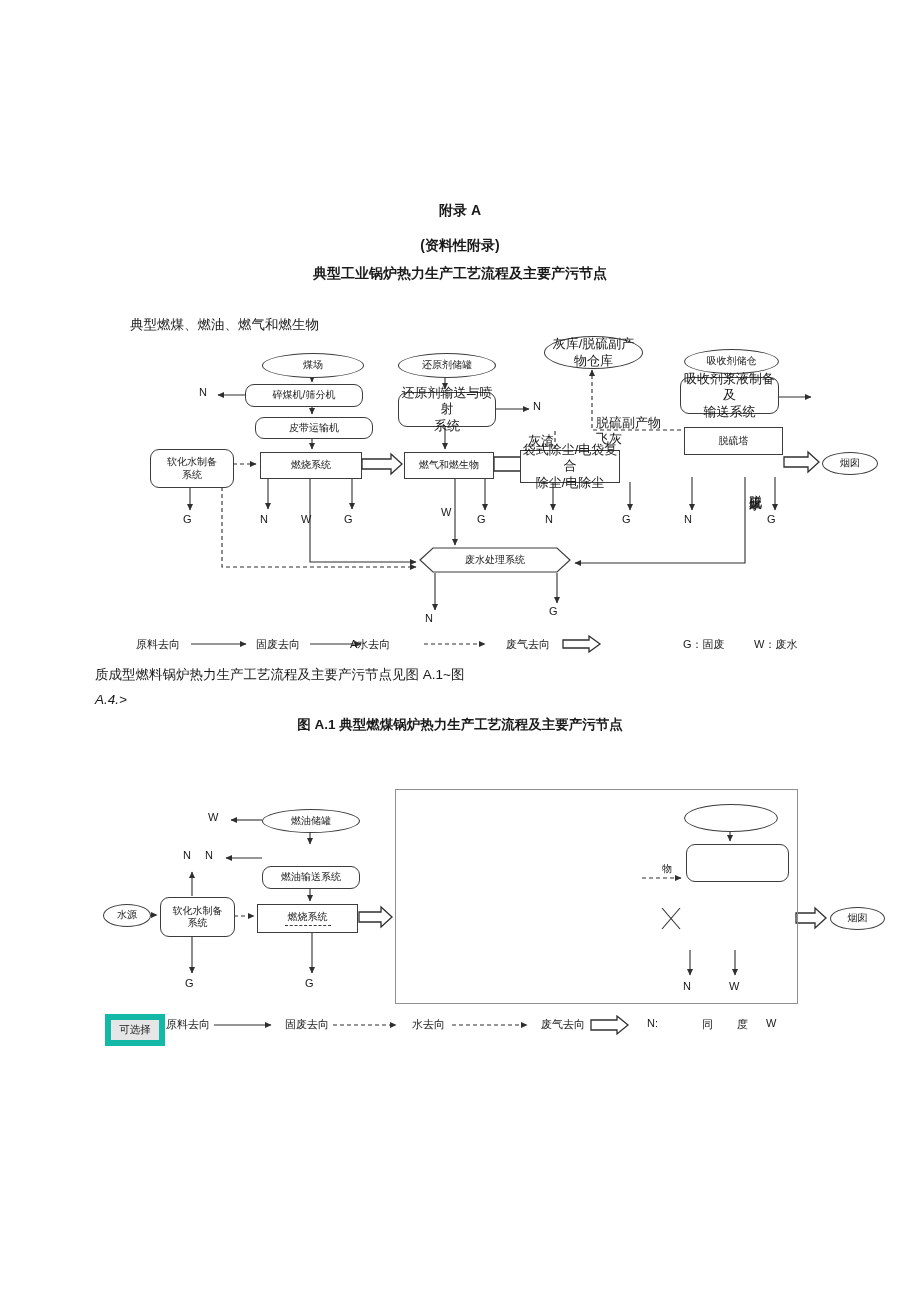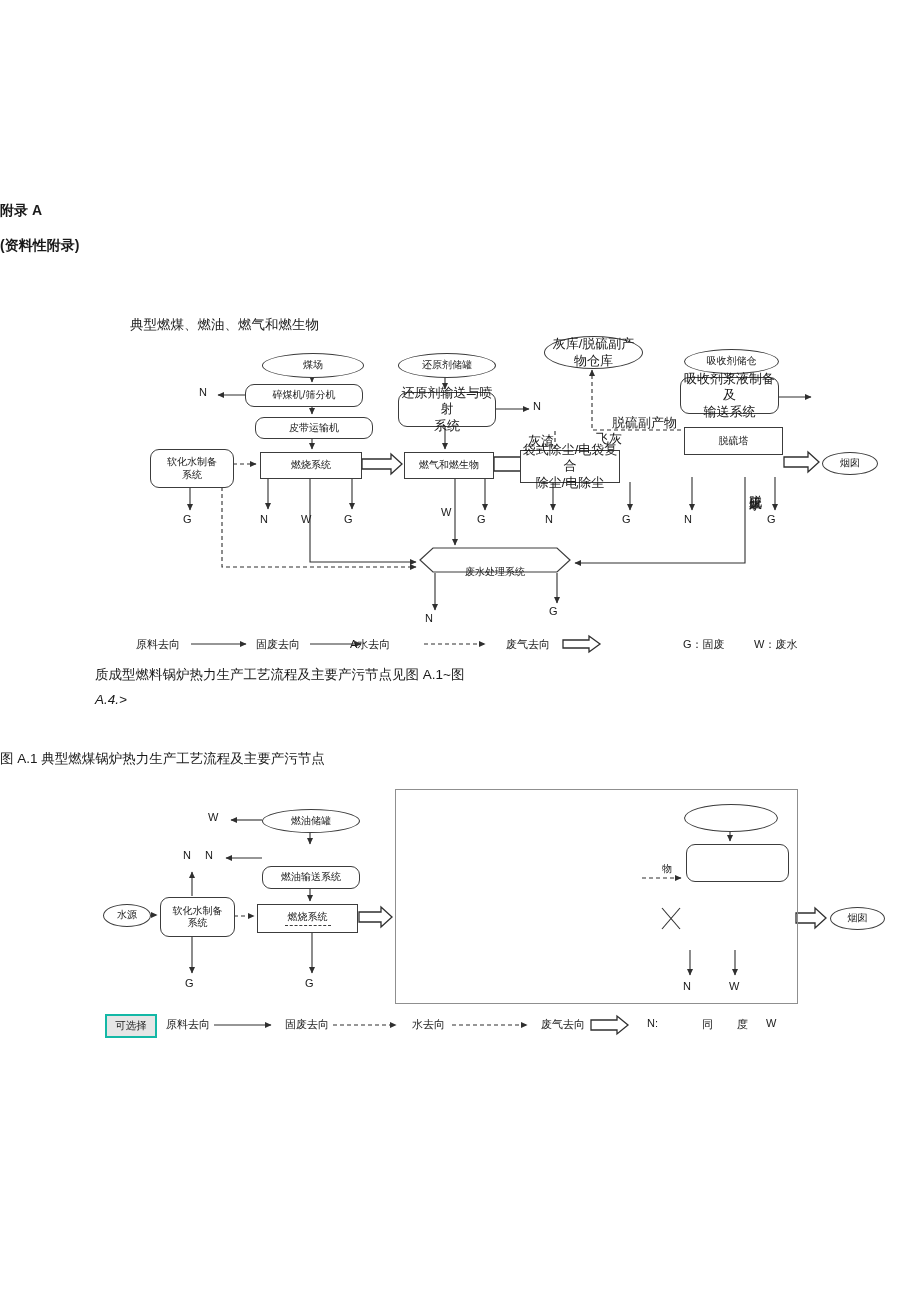--- a/index.html
+++ b/index.html
@@ -1,33 +1,33 @@
 <!DOCTYPE html>
 <html><head>
 <meta charset="utf-8">
 <style>
   html,body{margin:0;padding:0;background:#fff;}
   .page{position:relative;width:920px;height:1301px;background:#fff;overflow:hidden;
         font-family:"Liberation Sans","DejaVu Sans",sans-serif;color:#1a1a1a;}
   svg.layer{position:absolute;left:0;top:0;z-index:0;}
   .txt{position:absolute;z-index:2;white-space:nowrap;}
-  .t-center{left:0;width:100%;text-align:left;}
+  .t-center{left:0;width:100%;text-align:center;}
   .h{font-weight:bold;font-size:14px;}
   .body-text{font-size:13.5px;}
   .box{position:absolute;z-index:1;border:1.3px solid #3c3c3c;background:#fff;
        display:flex;align-items:center;justify-content:center;text-align:center;
        font-size:10px;line-height:1.25;}
   .rbox{border-radius:9px;}
   .ell{border-radius:50%;}
   .letter{font-size:11px;}
   .small{font-size:13px;}
   .legend{font-size:11px;}
   .vert{writing-mode:vertical-rl;letter-spacing:1px;}
   .bigrect{position:absolute;z-index:1;border:1px solid #8f8f8f;background:transparent;}
-  .optbox{position:absolute;z-index:2;background:#e6e6e6;border:2px solid #14b8a6;
+  .optbox{position:absolute;z-index:2;background:#e6e6e6;border:6px solid #14b8a6;
           font-size:10.5px;display:flex;align-items:center;justify-content:center;}
   .uline{border-bottom:1px dashed #3c3c3c;padding:0 3px 1px 3px;}
 </style>
 </head>
 <body>
 
 <div class="page">
 
   <svg class="layer" width="920" height="1301" viewBox="0 0 920 1301">
     <defs>
@@ -102,20 +102,21 @@
 
     <g fill="#ffffff" stroke="#2f2f2f" stroke-width="1.3">
       <polygon points="359,912 381,912 381,907 392,917 381,927 381,922 359,922"></polygon>
       <polygon points="796,913 815,913 815,908 826,918 815,928 815,923 796,923"></polygon>
       <polygon points="591,1020 617,1020 617,1016 628,1025 617,1034 617,1030 591,1030"></polygon>
     </g>
   </svg>
 
   <div class="txt t-center h" style="top:202px;">附录 A</div>
   <div class="txt t-center h" style="top:237px;">(资料性附录)</div>
+  <div class="txt t-center h" style="top:265px;">典型工业锅炉热力生产工艺流程及主要产污节点</div>
   <div class="txt body-text" style="left:130px;top:316px;">典型燃煤、燃油、燃气和燃生物</div>
 
   <div class="box ell" style="left:262px;top:353px;width:100px;height:23px;text-align:center;">煤场</div>
   <div class="box rbox" style="left:245px;top:384px;width:116px;height:21px;">碎煤机/筛分机</div>
   <div class="box rbox" style="left:255px;top:417px;width:116px;height:20px;">皮带运输机</div>
   <div class="box ell" style="left:398px;top:353px;width:96px;height:23px;">还原剂储罐</div>
   <div class="box rbox small" style="left:398px;top:392px;width:96px;height:33px;">
     <div>
       <div>还原剂输送与喷射</div>
       <div>系统</div>
@@ -143,23 +144,23 @@
   <div class="box" style="left:260px;top:452px;width:100px;height:25px;">燃烧系统</div>
   <div class="box" style="left:404px;top:452px;width:88px;height:25px;">燃气和燃生物</div>
   <div class="box small" style="left:520px;top:450px;width:98px;height:31px;">
     <div>
       <div>袋式除尘/电袋复合</div>
       <div>除尘/电除尘</div>
     </div>
   </div>
   <div class="box" style="left:684px;top:427px;width:97px;height:26px;">脱硫塔</div>
   <div class="box ell" style="left:822px;top:452px;width:54px;height:21px;">烟囱</div>
-  <div class="txt" style="left:423px;top:553px;width:144px;text-align:center;font-size:10px;margin-top:12px;">废水处理系统</div>
-
-  <div class="txt small" style="left:596px;top:414px;margin-left:16px;">脱硫副产物</div>
+  <div class="txt" style="left:423px;top:553px;width:144px;text-align:center;font-size:10px;">废水处理系统</div>
+
+  <div class="txt small" style="left:596px;top:414px;">脱硫副产物</div>
   <div class="txt small" style="left:528px;top:432px;">灰渣</div>
   <div class="txt small" style="left:596px;top:430px;">飞灰</div>
   <div class="txt small vert" style="left:746px;top:484px;height:60px;">脱硫废水</div>
 
   <div class="txt letter" style="left:199px;top:386px;">N</div>
   <div class="txt letter" style="left:533px;top:400px;">N</div>
   <div class="txt letter" style="left:183px;top:513px;">G</div>
   <div class="txt letter" style="left:260px;top:513px;">N</div>
   <div class="txt letter" style="left:301px;top:513px;">W</div>
   <div class="txt letter" style="left:344px;top:513px;">G</div>
@@ -174,21 +175,21 @@
 
   <div class="txt legend" style="left:136px;top:637px;">原料去向</div>
   <div class="txt legend" style="left:256px;top:637px;">固废去向</div>
   <div class="txt legend" style="left:350px;top:637px;">A水去向</div>
   <div class="txt legend" style="left:506px;top:637px;">废气去向</div>
   <div class="txt legend" style="left:683px;top:637px;">G：固废</div>
   <div class="txt legend" style="left:754px;top:637px;">W：废水</div>
 
   <div class="txt body-text" style="left:95px;top:666px;">质成型燃料锅炉热力生产工艺流程及主要产污节点见图 A.1~图</div>
   <div class="txt body-text" style="left:95px;top:692px;font-style:italic;">A.4.&gt;</div>
-  <div class="txt t-center" style="top:750px;font-size:13.5px;font-weight:normal;">图 A.1 典型燃煤锅炉热力生产工艺流程及主要产污节点</div>
+  <div class="txt t-center" style="top:716px;font-size:13.5px;font-weight:bold;">图 A.1 典型燃煤锅炉热力生产工艺流程及主要产污节点</div>
 
   <div class="box ell" style="left:262px;top:809px;width:96px;height:22px;">燃油储罐</div>
   <div class="box rbox" style="left:262px;top:847px;width:96px;height:21px;margin-top:19px;">燃油输送系统</div>
   <div class="box ell" style="left:103px;top:904px;width:46px;height:21px;">水源</div>
   <div class="box rbox" style="left:160px;top:897px;width:73px;height:38px;">
     <div>
       <div>软化水制备</div>
       <div>系统</div>
     </div>
   </div>

